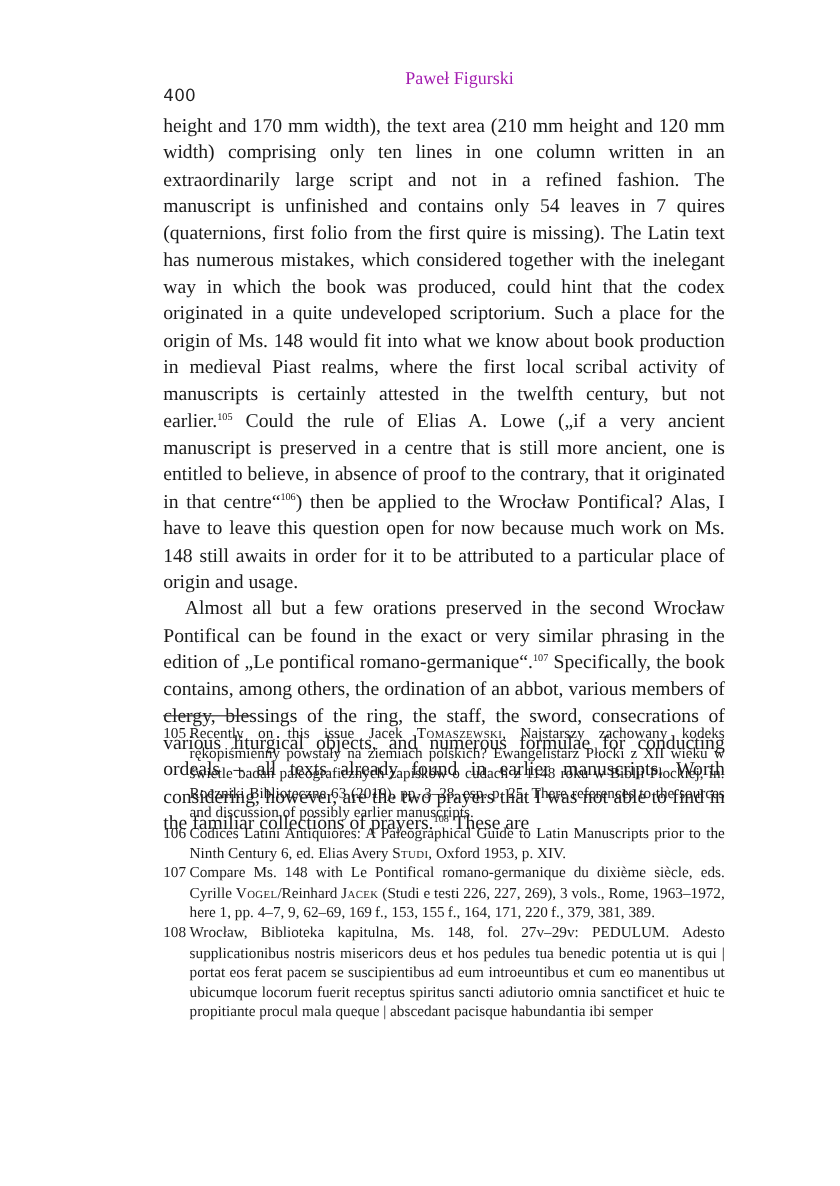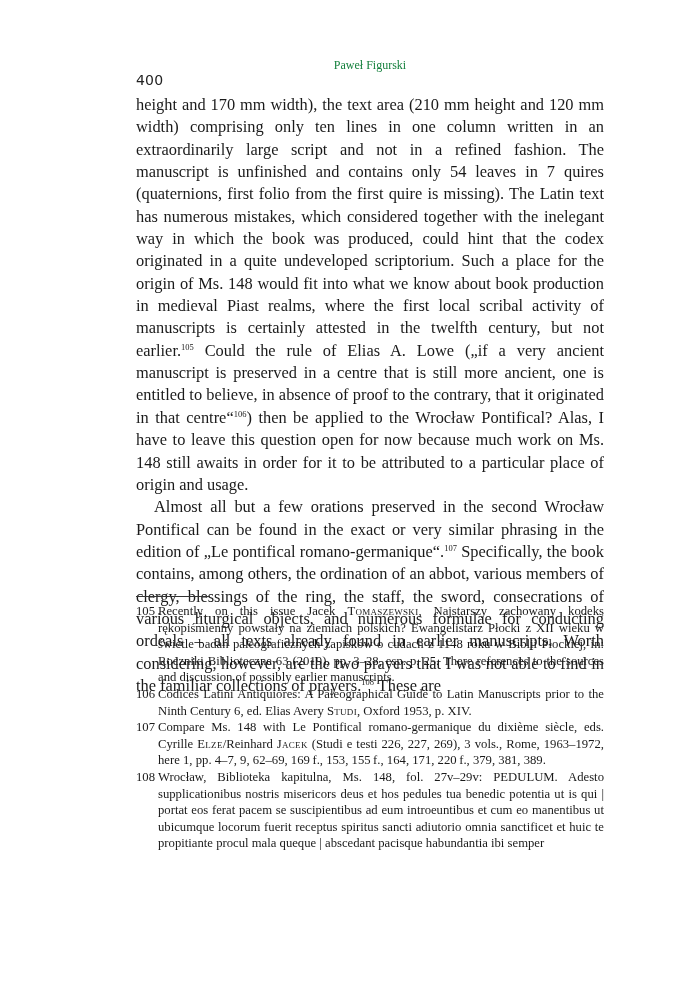--- a/index.html
+++ b/index.html
@@ -32,26 +32,26 @@
       position: absolute;
       left: 0;
       top: 14px;
       font-family: "DejaVu Sans", "Liberation Sans", sans-serif;
       font-size: 14px;
       letter-spacing: 0.2px;
       color: #222;
     }
     .running-title {
       position: absolute;
-      left: 0;
+      left: 13px;
       width: 468px;
       top: 0;
       text-align: center;
-      font-size: 12px;
-      color: #15803d;
+      font-size: 15px;
+      color: #a21caf;
     }
     .body-text {
       position: absolute;
       top: 94px;
       left: 0;
       width: 468px;
       font-size: 16.4px;
       line-height: 22.35px;
       text-align: justify;
       hyphens: manual;
@@ -121,21 +121,21 @@
     <div class="footnote">
       <span class="fn-num">105</span>
       <span>Recently on this issue Jacek </span><span class="sc">Tomaszewski</span><span>, Najstarszy zachowany kodeks rękopiśmienny powstały na ziemiach polskich? Ewangelistarz Płocki z XII wieku w świetle badań paleograficznych zapisków o cudach z 1148 roku w Biblii Płockiej, in: Roczniki Biblioteczne 63 (2019), pp. 3–28, esp. p. 25. There references to the sources and discussion of possibly earlier manuscripts.</span>
     </div>
     <div class="footnote">
       <span class="fn-num">106</span>
       <span>Codices Latini Antiquiores: A Paleographical Guide to Latin Manuscripts prior to the Ninth Century 6, ed. Elias Avery </span><span class="sc">Studi</span><span>, Oxford 1953, p. XIV.</span>
     </div>
     <div class="footnote">
       <span class="fn-num">107</span>
-      <span>Compare Ms. 148 with Le Pontifical romano-germanique du dixième siècle, eds. Cyrille </span><span class="sc">Elze</span><span>/Reinhard </span><span class="sc">Jacek</span><span> (Studi e testi 226, 227, 269), 3 vols., Rome, 1963–1972, here 1, pp. 4–7, 9, 62–69, 169 f., 153, 155 f., 164, 171, 220 f., 379, 381, 389.</span>
+      <span>Compare Ms. 148 with Le Pontifical romano-germanique du dixième siècle, eds. Cyrille </span><span class="sc">Vogel</span><span>/Reinhard </span><span class="sc">Jacek</span><span> (Studi e testi 226, 227, 269), 3 vols., Rome, 1963–1972, here 1, pp. 4–7, 9, 62–69, 169 f., 153, 155 f., 164, 171, 220 f., 379, 381, 389.</span>
     </div>
     <div class="footnote">
       <span class="fn-num">108</span>
       <span>Wrocław, Biblioteka kapitulna, Ms. 148, fol. 27v–29v: </span><span class="it">PEDULUM. Adesto supplicationibus nostris misericors deus et hos pedules tua benedic potentia ut is qui | portat eos ferat pacem se suscipientibus ad eum introeuntibus et cum eo manentibus ut ubicumque locorum fuerit receptus spiritus sancti adiutorio omnia sanctificet et huic te propitiante procul mala queque | abscedant pacisque habundantia ibi semper</span>
     </div>
   </div>
 
 </div>
 
 </body></html>

